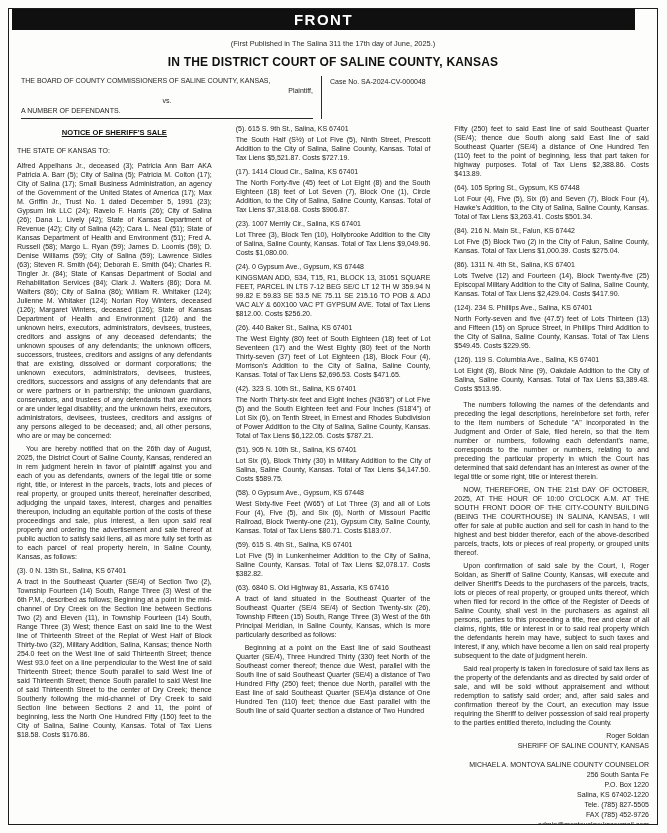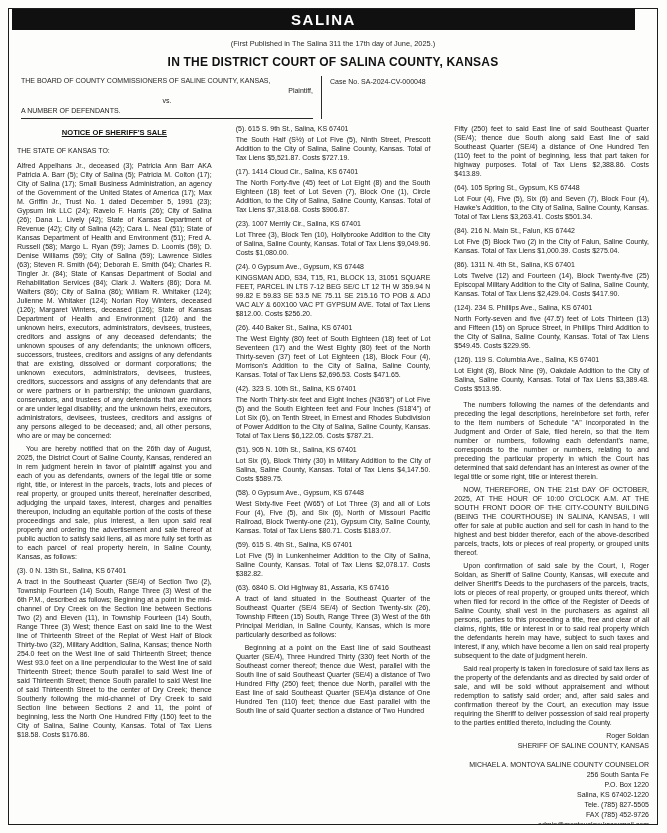--- a/index.html
+++ b/index.html
@@ -15,45 +15,45 @@
   .court-title{text-align:center;font-size:12px;font-weight:bold;margin-top:7px;
                letter-spacing:.2px;color:#111;}
   .caption{display:flex;margin:7px 10px 0 12px;font-size:7px;line-height:10px;}
   .caption-left{width:292px;border-bottom:1.6px solid #2a2a2a;padding-bottom:2px;}
   .caption-plaintiff{text-align:left;}
   .caption-plaintiff-label{text-align:right;}
   .caption-vs{text-align:center;}
   .caption-def{text-align:left;}
   .caption-divider{width:1px;background:#2a2a2a;margin:0 8px 0 8px;}
   .caption-right{flex:1;padding-top:1px;}
-  .cols{display:flex;gap:24px;padding:5px 8px 0 8px;justify-content:flex-end;}
+  .cols{display:flex;gap:24px;padding:5px 8px 0 8px;}
   .col{flex:1;min-width:0;text-align:justify;font-size:7px;line-height:9px;
        color:#222;hyphens:auto;-webkit-hyphens:auto;}
   .sale-heading{text-align:center;font-weight:bold;text-decoration:underline;
                 font-size:7.6px;margin:4px 0 9px 0;color:#111;}
   .p{margin:0 0 4px 0;}
   .p-ind{margin:0 0 4px 0;text-indent:9px;}
   .state-to{margin:0 0 6px 0;}
   .addr{margin:5px 0 2px 0;text-align:left;}
   .sig{margin-top:3px;text-align:right;line-height:10px;}
   .sig .gap{height:9px;}
 </style>
 </head>
 <body>
 
 <div class="sheet">
   <div class="frame">
 
     <div class="notice-bar">
-      <span>SALINA</span>
+      <span>FRONT</span>
     </div>
 
     <div class="published">(First Published in The Salina 311 the 17th day of June, 2025.)</div>
 
-    <div class="court-title">IN THE DISTRICT COURT OF SALINA COUNTY, KANSAS</div>
+    <div class="court-title">IN THE DISTRICT COURT OF SALINE COUNTY, KANSAS</div>
 
     <div class="caption">
       <div class="caption-left">
         <div class="caption-plaintiff">THE BOARD OF COUNTY COMMISSIONERS OF SALINE COUNTY, KANSAS,</div>
         <div class="caption-plaintiff-label">Plaintiff,</div>
         <div class="caption-vs">vs.</div>
         <div class="caption-def">A NUMBER OF DEFENDANTS.</div>
       </div>
       <div class="caption-divider"></div>
       <div class="caption-right">Case No. SA-2024-CV-000048</div>

